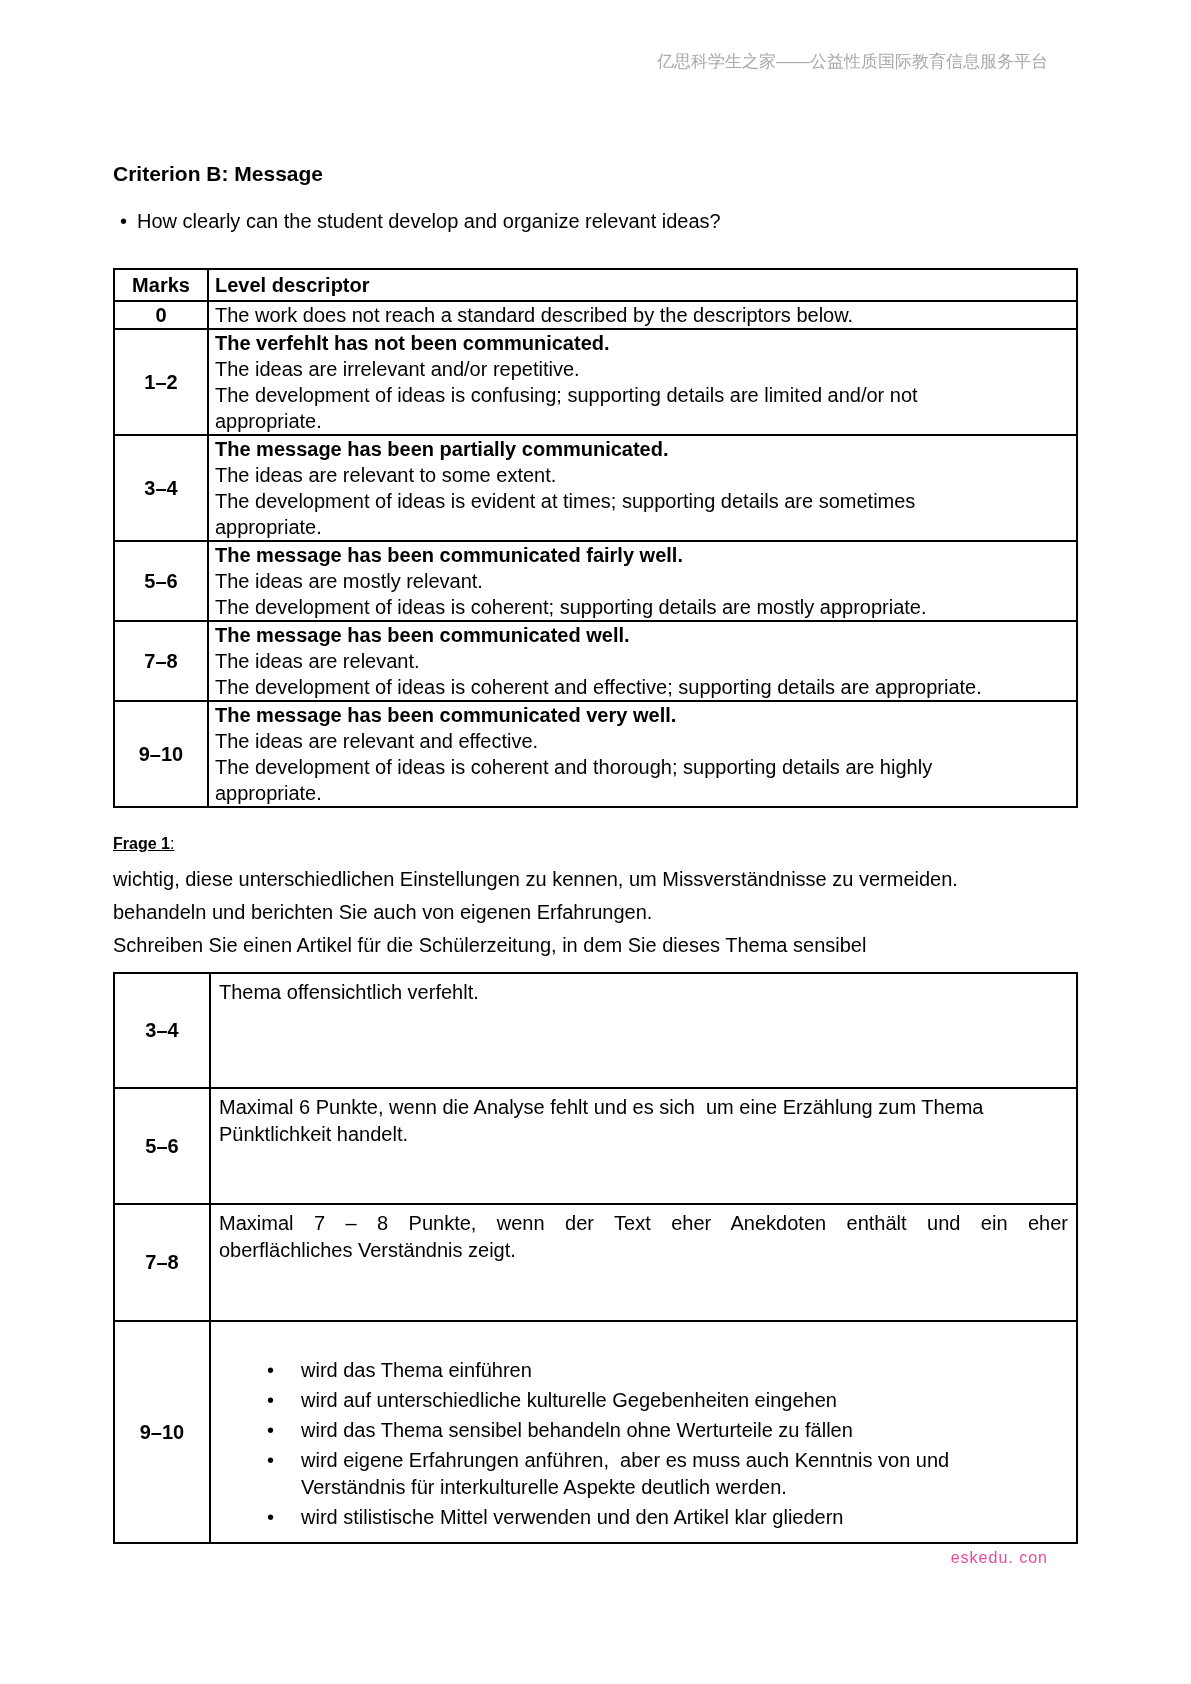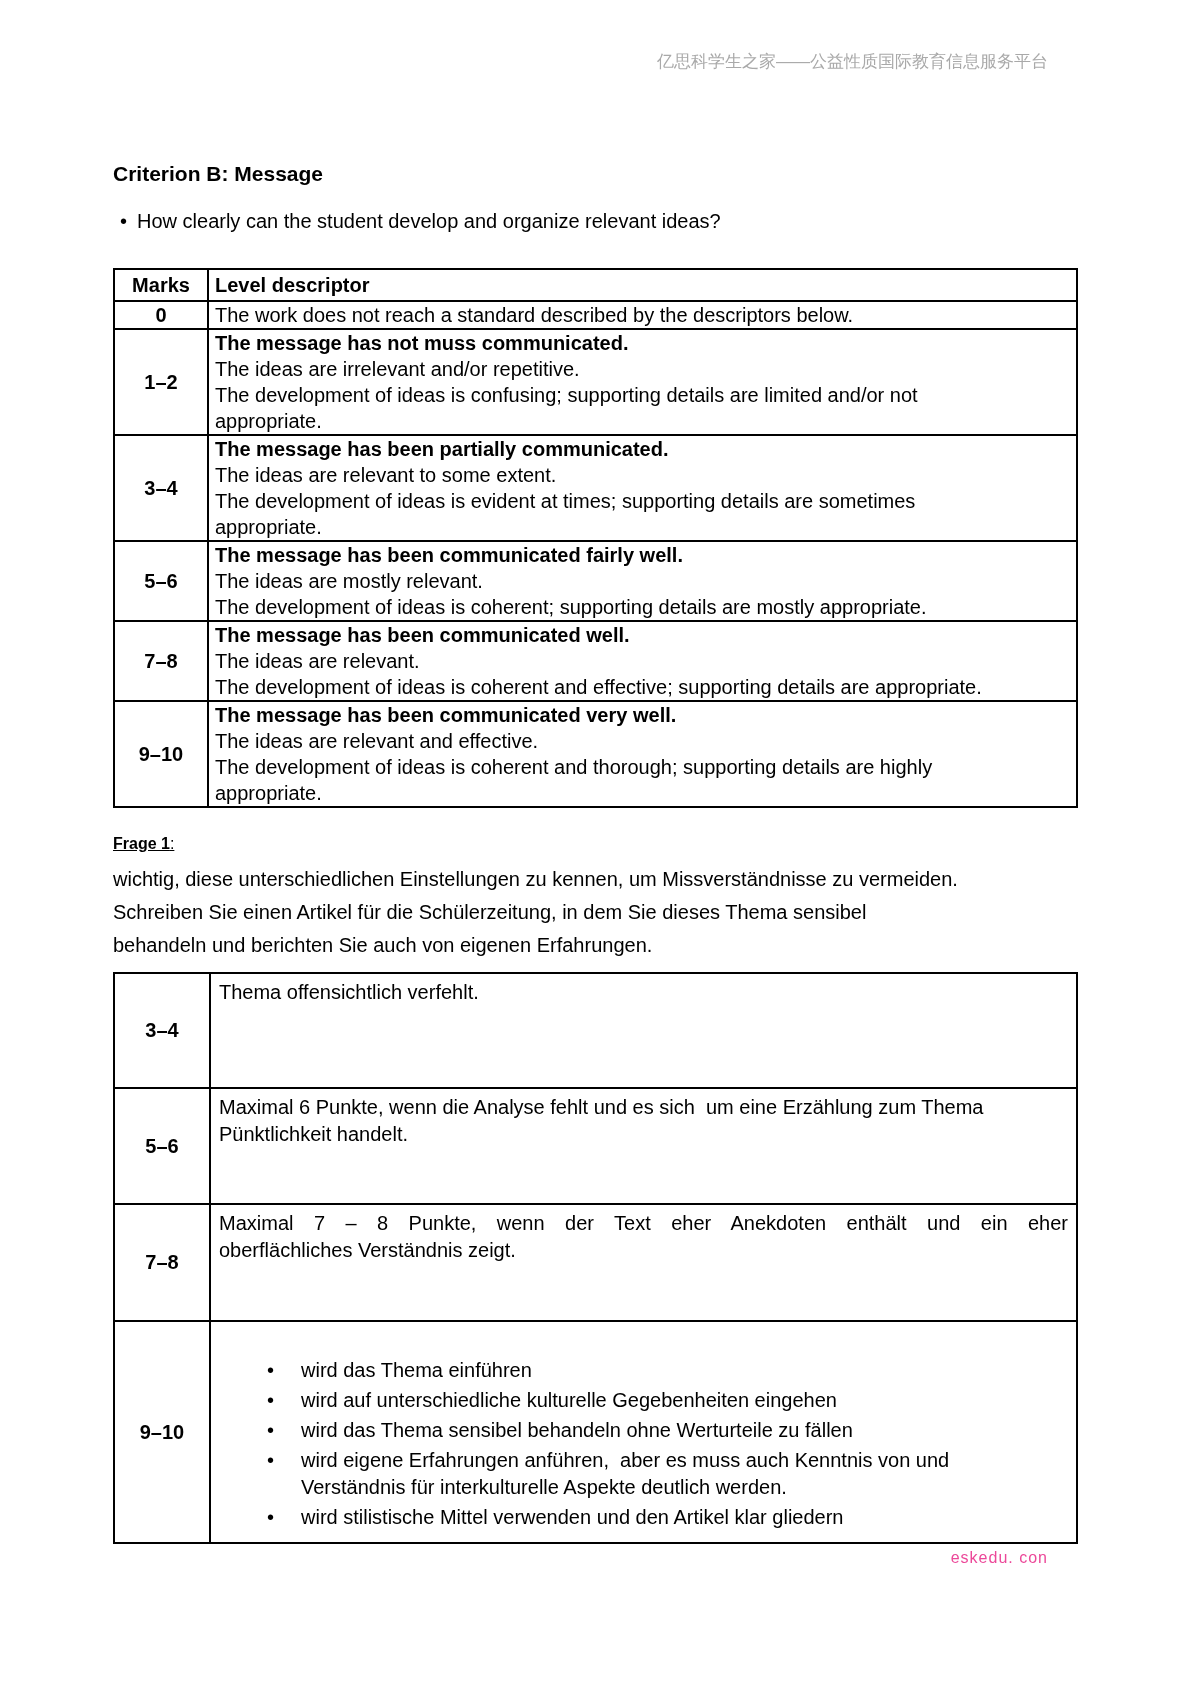--- a/index.html
+++ b/index.html
@@ -114,21 +114,21 @@
     </tr>
     <tr>
       <td class="marks-cell">0</td>
       <td class="desc-cell">
         <div class="ln">The work does not reach a standard described by the descriptors below.</div>
       </td>
     </tr>
     <tr>
       <td class="marks-cell">1–2</td>
       <td class="desc-cell">
-        <div class="bl">The message has not muss communicated.</div>
+        <div class="bl">The verfehlt has not been communicated.</div>
         <div class="ln">The ideas are irrelevant and/or repetitive.</div>
         <div class="ln">The development of ideas is confusing; supporting details are limited and/or not</div>
         <div class="ln">appropriate.</div>
       </td>
     </tr>
     <tr>
       <td class="marks-cell">3–4</td>
       <td class="desc-cell">
         <div class="bl">The message has been partially communicated.</div>
         <div class="ln">The ideas are relevant to some extent.</div>
@@ -163,22 +163,22 @@
     </tr>
   </tbody>
     </table>
 
   <div class="frage-label">
     <span class="flb">Frage 1</span><span>:</span>
   </div>
 
   <div class="frage-text">
     <div class="ln">wichtig, diese unterschiedlichen Einstellungen zu kennen, um Missverständnisse zu vermeiden.</div>
+    <div class="ln">behandeln und berichten Sie auch von eigenen Erfahrungen.</div>
     <div class="ln">Schreiben Sie einen Artikel für die Schülerzeitung, in dem Sie dieses Thema sensibel</div>
-    <div class="ln">behandeln und berichten Sie auch von eigenen Erfahrungen.</div>
   </div>
 
   <table class="frage-table">
     <tbody>
         <tr>
       <td class="col-marks marks-cell" style="height:113px;">3–4</td>
       <td class="ft-desc">
         <div class="ln">Thema offensichtlich verfehlt.</div>
       </td>
     </tr>

